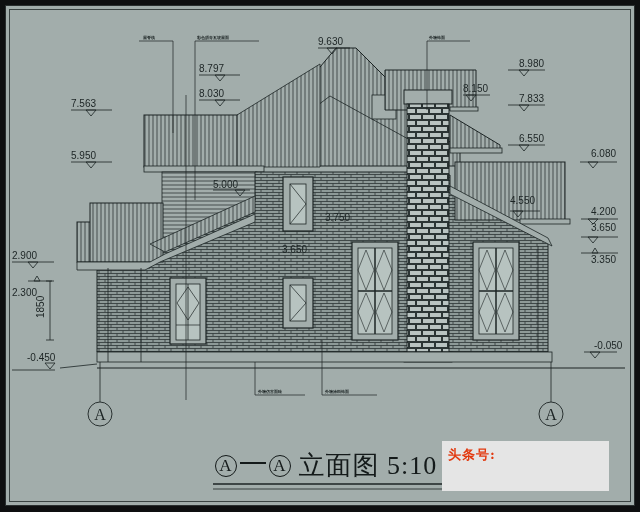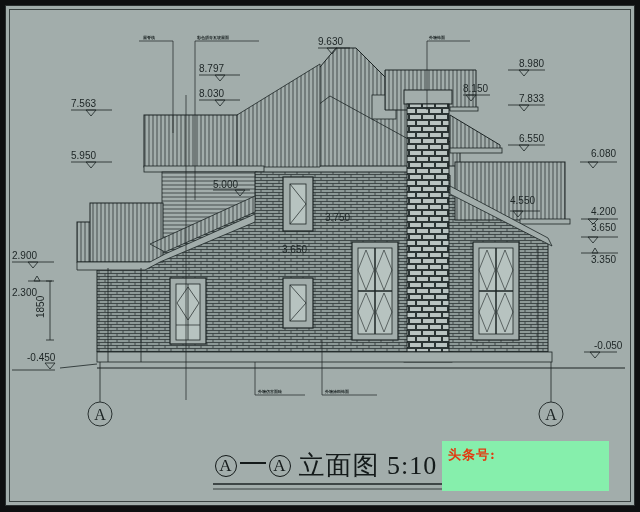--- a/index.html
+++ b/index.html
@@ -6,21 +6,21 @@
   body { width: 640px; height: 512px; background: #0e0f10; overflow: hidden; position: relative; font-family: "Liberation Sans", sans-serif; }
   .frame { position: absolute; left: 5px; top: 5px; width: 630px; height: 501px; background: #a2adab; border: 1px solid #2a2f2f; box-sizing: border-box; }
   .inner { position: absolute; left: 3px; top: 3px; right: 3px; bottom: 3px; border: 1px solid #3b4443; }
   svg { position: absolute; left: 0; top: 0; }
   .elev { font-family: "Liberation Sans", sans-serif; font-size: 10px; fill: #1c2424; }
   .note { font-family: "Liberation Sans", sans-serif; font-size: 4px; fill: #1c2424; font-weight: bold; }
   .grid-label { font-family: "Liberation Serif", serif; font-size: 16px; fill: #1c2424; }
   .title-text { position: absolute; left: 215px; top: 448px; font-family: "Liberation Serif", serif; font-size: 26px; color: #141a1a; letter-spacing: 1px; white-space: nowrap; }
   .title-circle { display: inline-block; width: 20px; height: 20px; border: 1.2px solid #141a1a; border-radius: 50%; font-size: 17px; line-height: 20px; text-align: center; vertical-align: 3px; }
   .title-dash { display: inline-block; width: 26px; height: 2px; background: #141a1a; vertical-align: 10px; margin: 0 3px; }
-  .watermark { position: absolute; left: 442px; top: 441px; width: 167px; height: 50px; background: #86efac; padding: 3px 6px; box-sizing: border-box; }
+  .watermark { position: absolute; left: 442px; top: 441px; width: 167px; height: 50px; background: #e5e5e5; padding: 3px 6px; box-sizing: border-box; }
   .watermark div { color: #e23a10; font-family: "DejaVu Serif", serif; font-weight: bold; font-size: 13px; line-height: 21px; letter-spacing: 1px; white-space: nowrap; }
 </style>
 </head>
 <body>
 
 <div class="frame">
   <div class="inner"></div>
 </div>
 
 <svg width="640" height="512" viewBox="0 0 640 512">

